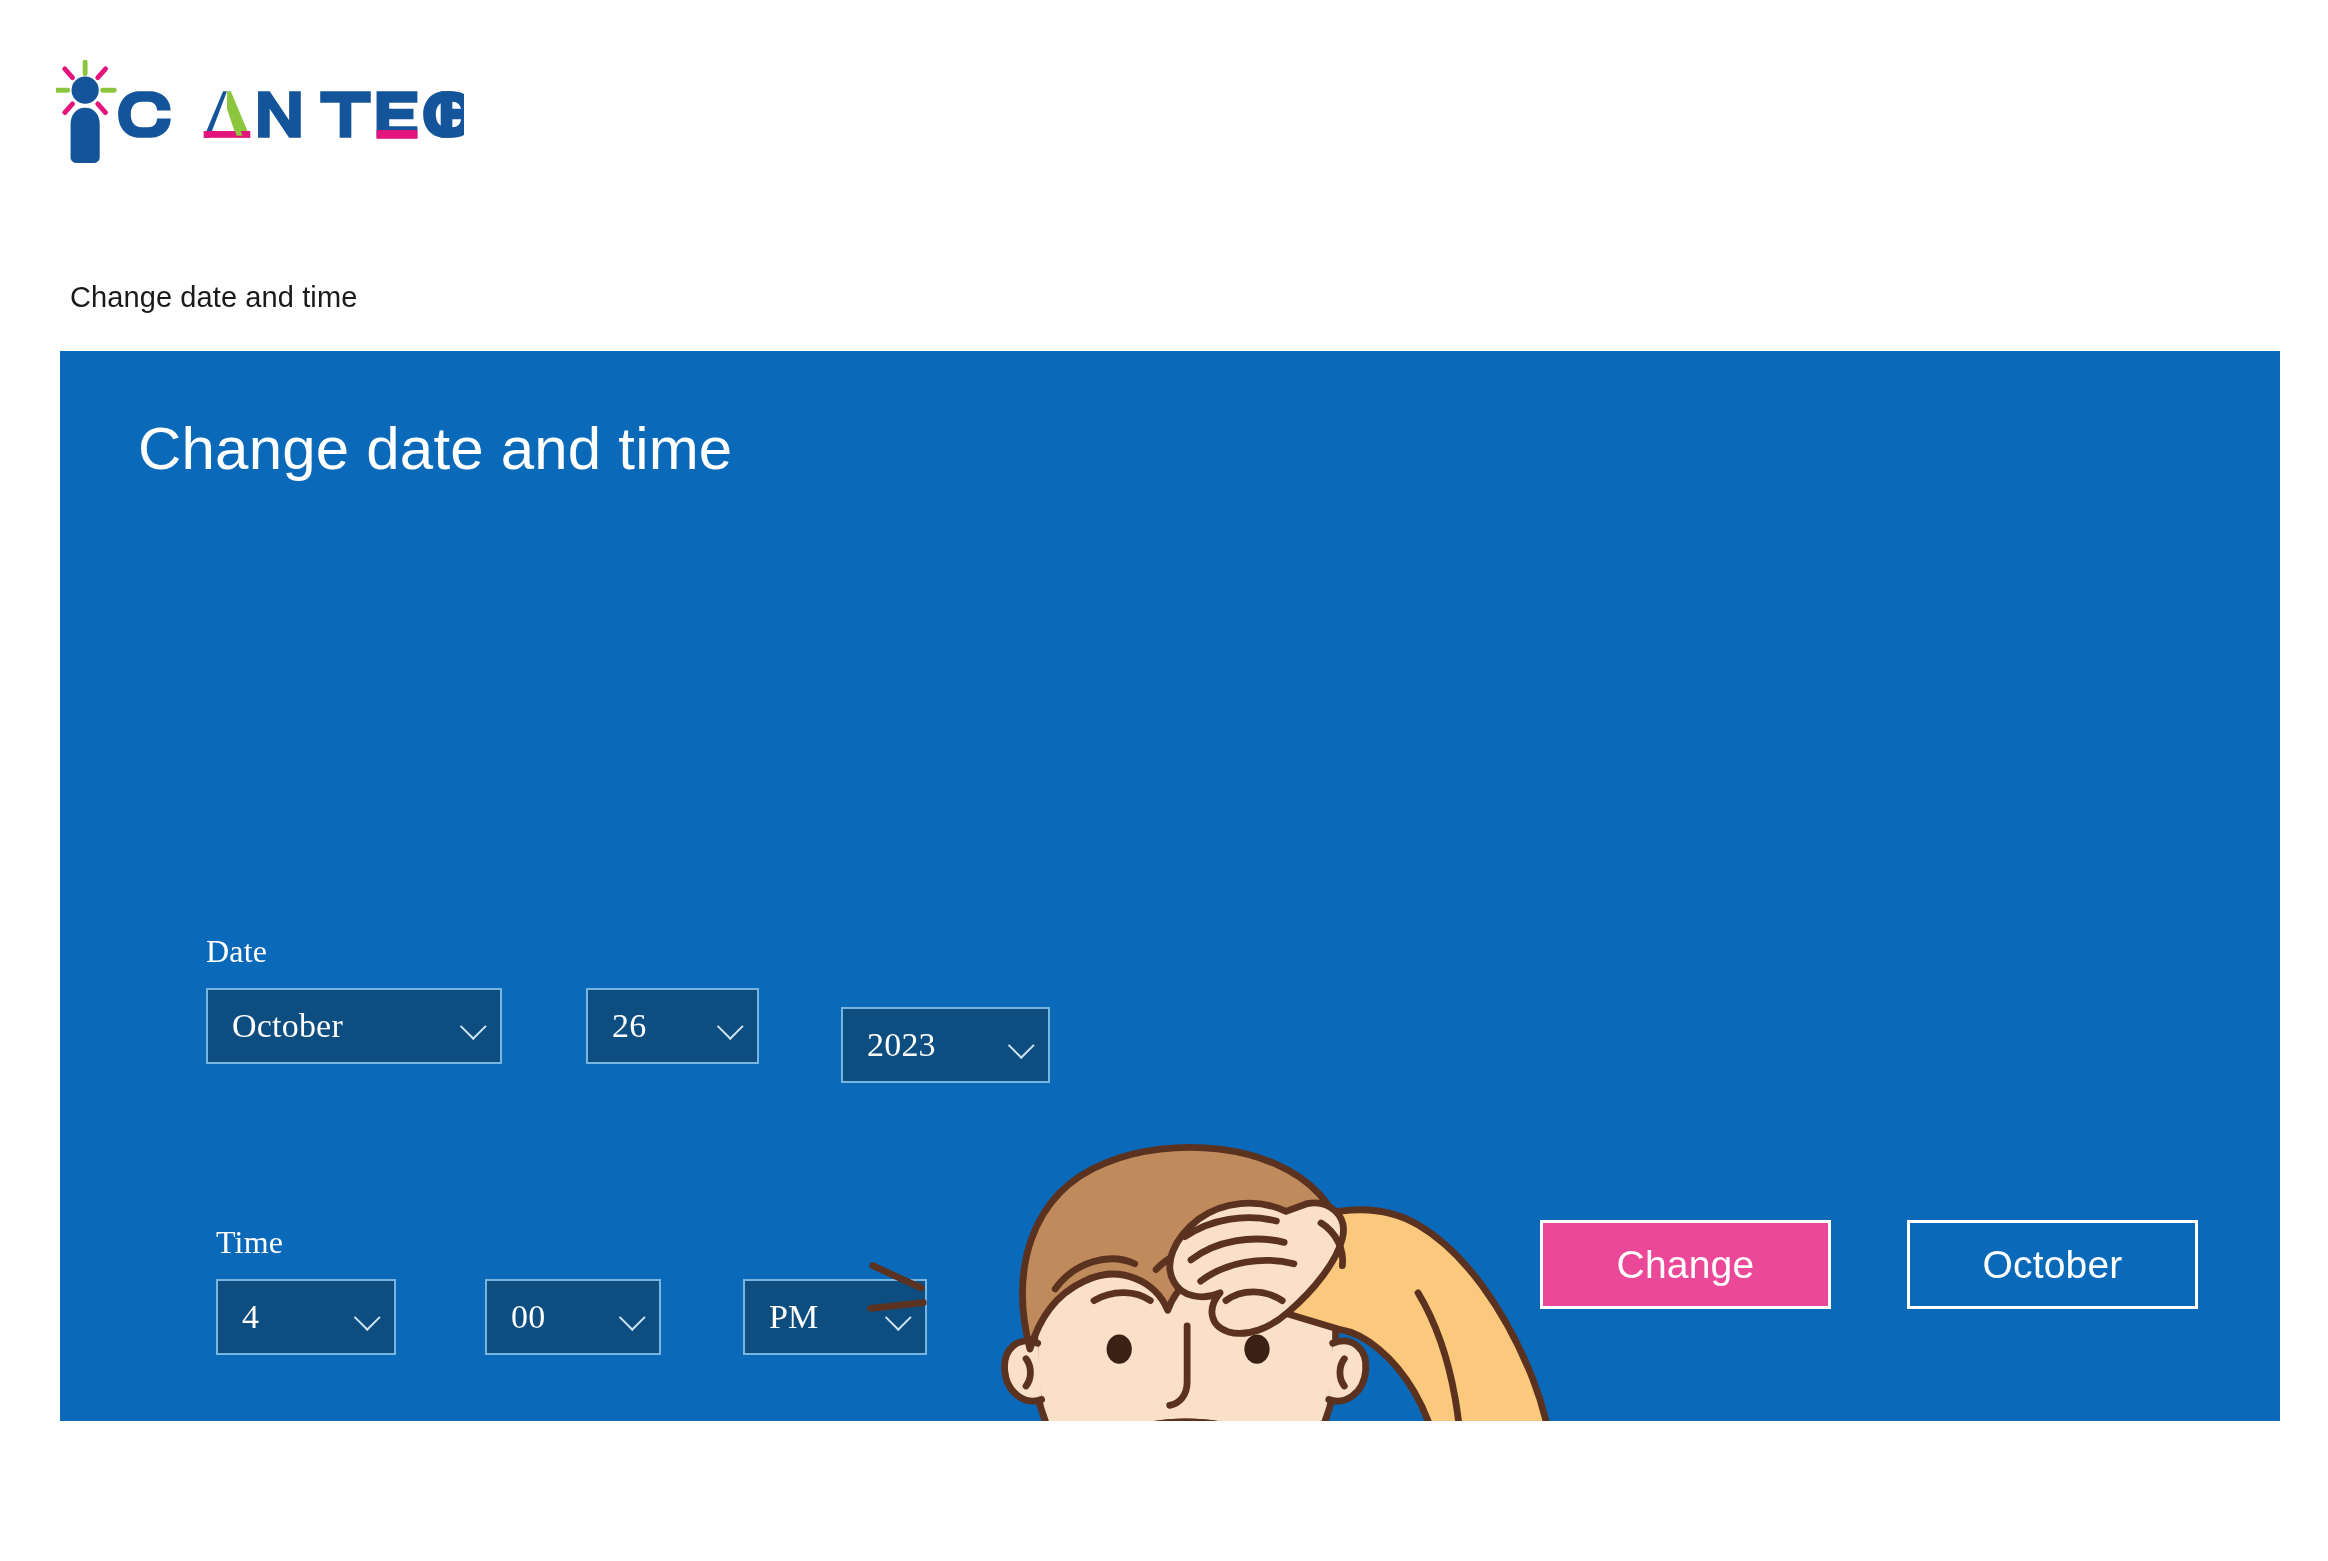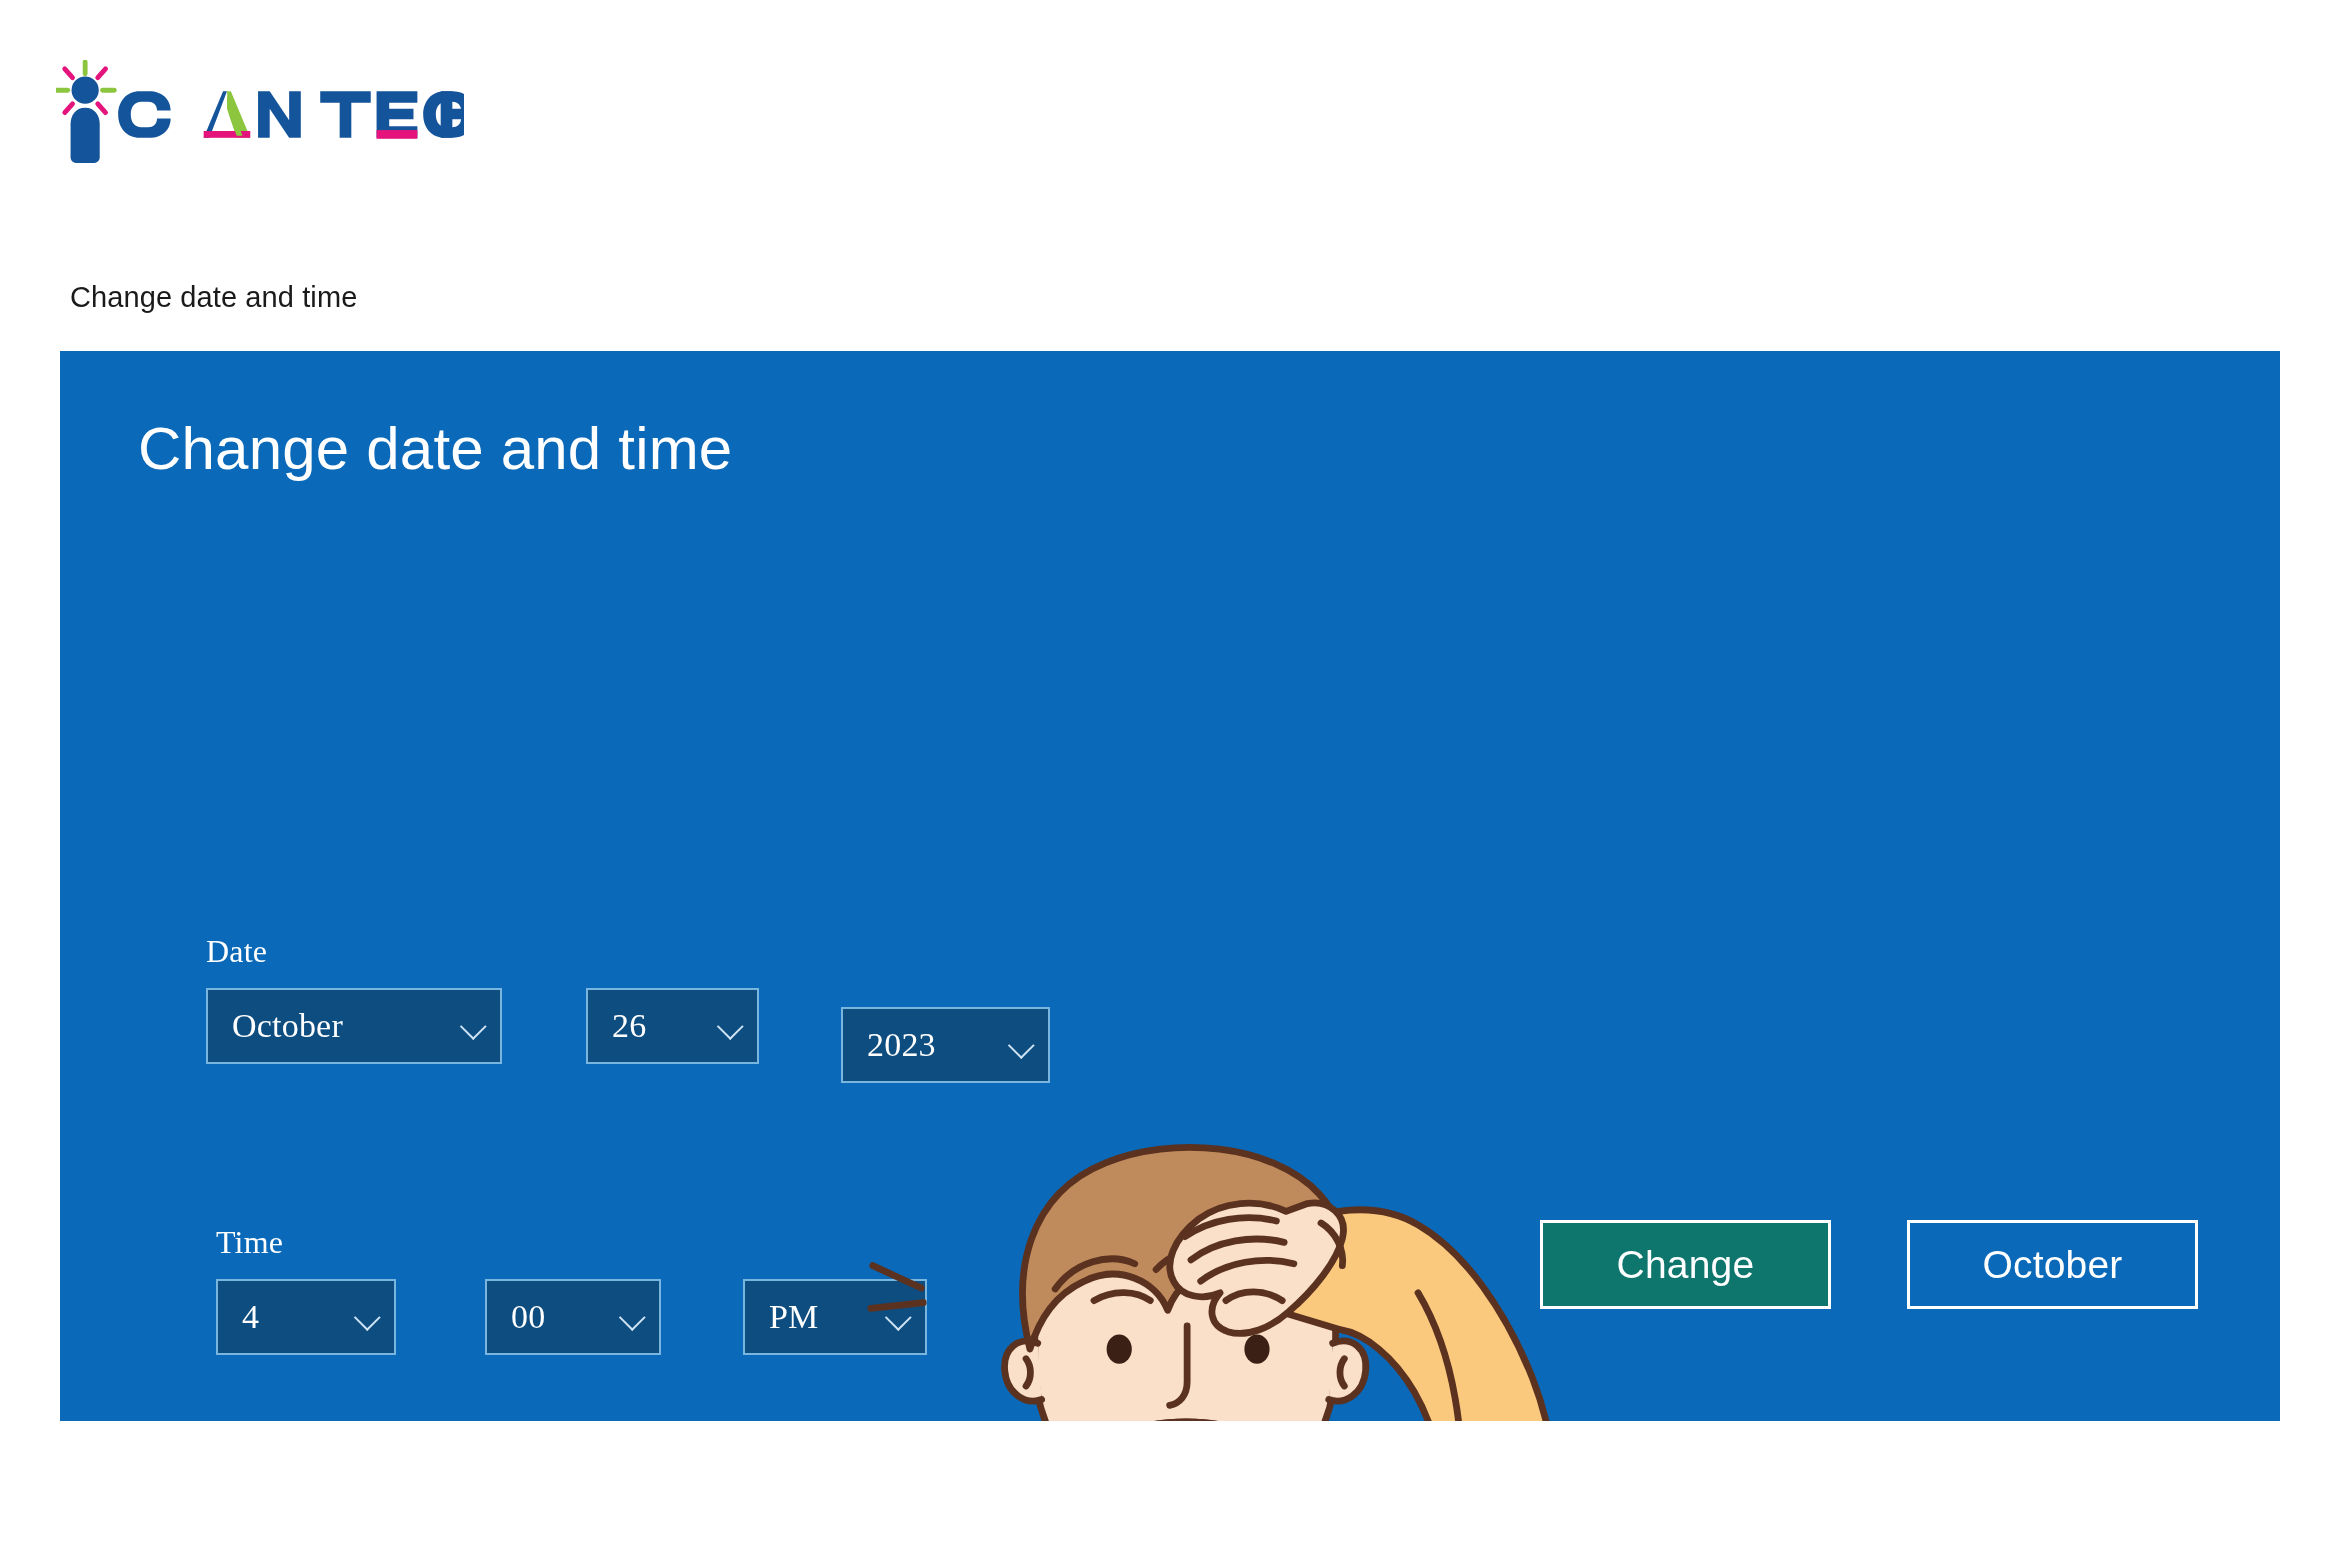--- a/index.html
+++ b/index.html
@@ -144,21 +144,21 @@
     display: flex;
     align-items: center;
     justify-content: center;
     font-size: 39px;
     color: #ffffff;
     cursor: pointer;
     letter-spacing: 0.2px;
     background: transparent;
     font-family: "Liberation Sans", sans-serif;
   }
-  #btn-change { background: #0f766e; }
+  #btn-change { background: #ec4899; }
   #btn-cancel { background: #0a69b8; margin-left: 76px; }
 
   
   #illustration {
     position: absolute;
     left: 805px;
     top: 767px;
     width: 718px;
     height: 795px;
     pointer-events: none;

